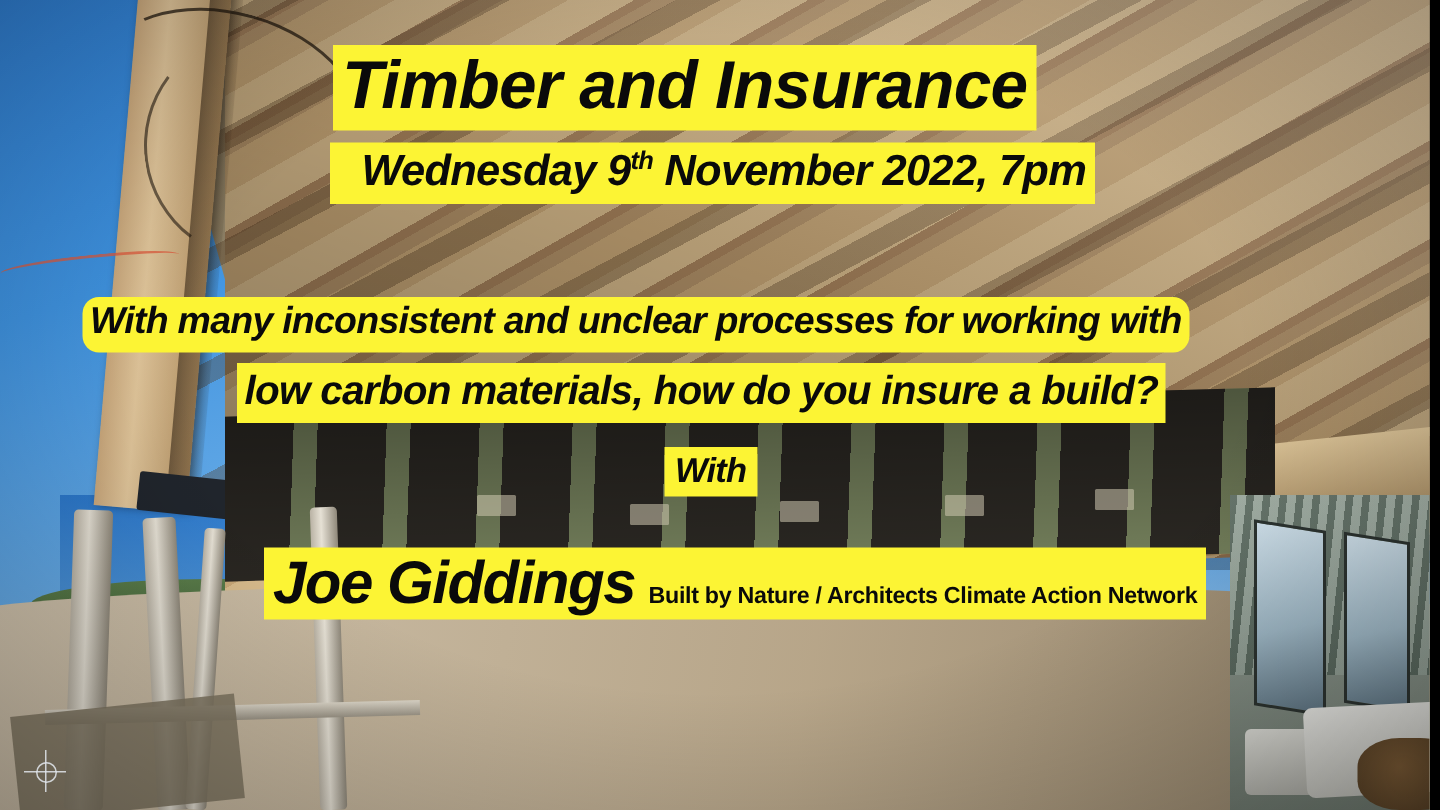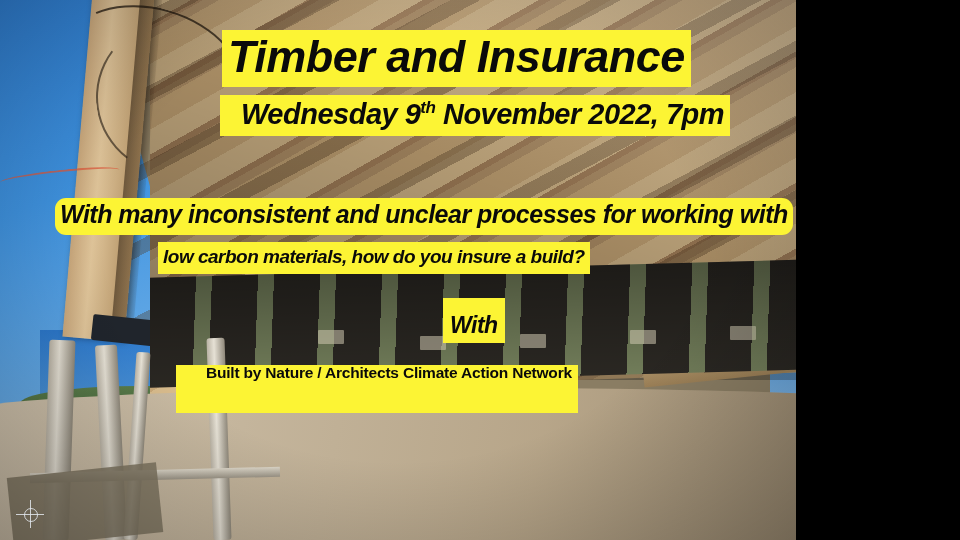--- a/index.html
+++ b/index.html
@@ -6,21 +6,21 @@
     margin: 0;
     padding: 0;
     background: #000;
   }
   body {
     font-family: "Liberation Sans", sans-serif;
   }
 
   #poster {
     position: relative;
-    width: 796px;
+    width: 953px;
     height: 540px;
     overflow: hidden;
     background: #8a7d63;
     text-align: right;
   }
 
   
   .photo {
     position: absolute;
     inset: 0;
@@ -314,28 +314,28 @@
   }
 
   #sub-line-1 {
     left: 55px; top: 198px;
     font-size: 25px;
     padding: 4px 5px 8px 5px;
     border-radius: 11px;
   }
   #sub-line-2 {
     left: 158px; top: 242px;
-    font-size: 19px;
+    font-size: 27px;
     padding: 5px 5px 8px 5px;
   }
 
   #with-word {
     left: 443px; top: 298px;
     font-size: 23px;
-    padding: 16px 7px 6px 7px;
+    padding: 4px 7px 6px 7px;
   }
 
   #speaker-bar {
     position: absolute;
     left: 176px; top: 365px;
     height: 48px;
     background: #fcf434;
     display: flex;
     align-items: baseline;
     padding: 0 6px;
@@ -348,21 +348,21 @@
     color: #0a0a0a;
     line-height: 1;
     letter-spacing: -1px;
     padding-top: 4px;
   }
   #speaker-org {
     font-size: 15.5px;
     font-weight: bold;
     color: #0a0a0a;
     line-height: 1;
-    margin-left: 24px;
+    margin-left: 9px;
     letter-spacing: -0.2px;
   }
 
   
   #logo-card {
     position: absolute;
     left: 711px; top: 437px;
     width: 113px; height: 90px;
     background: #ffffff;
   }
@@ -434,17 +434,18 @@
   <div class="hl" id="date-line">
     <span>Wednesday 9</span><sup>th</sup><span> November 2022, 7pm</span>
   </div>
 
   <div class="hl" id="sub-line-1">With many inconsistent and unclear processes for working with</div>
   <div class="hl" id="sub-line-2">low carbon materials, how do you insure a build?</div>
 
   <div class="hl" id="with-word">With</div>
 
   <div id="speaker-bar">
+    <span id="speaker-name">Joe Giddings</span>
     <span id="speaker-org">Built by Nature / Architects Climate Action Network</span>
   </div>
 
 
 </div>
 
 </body></html>

